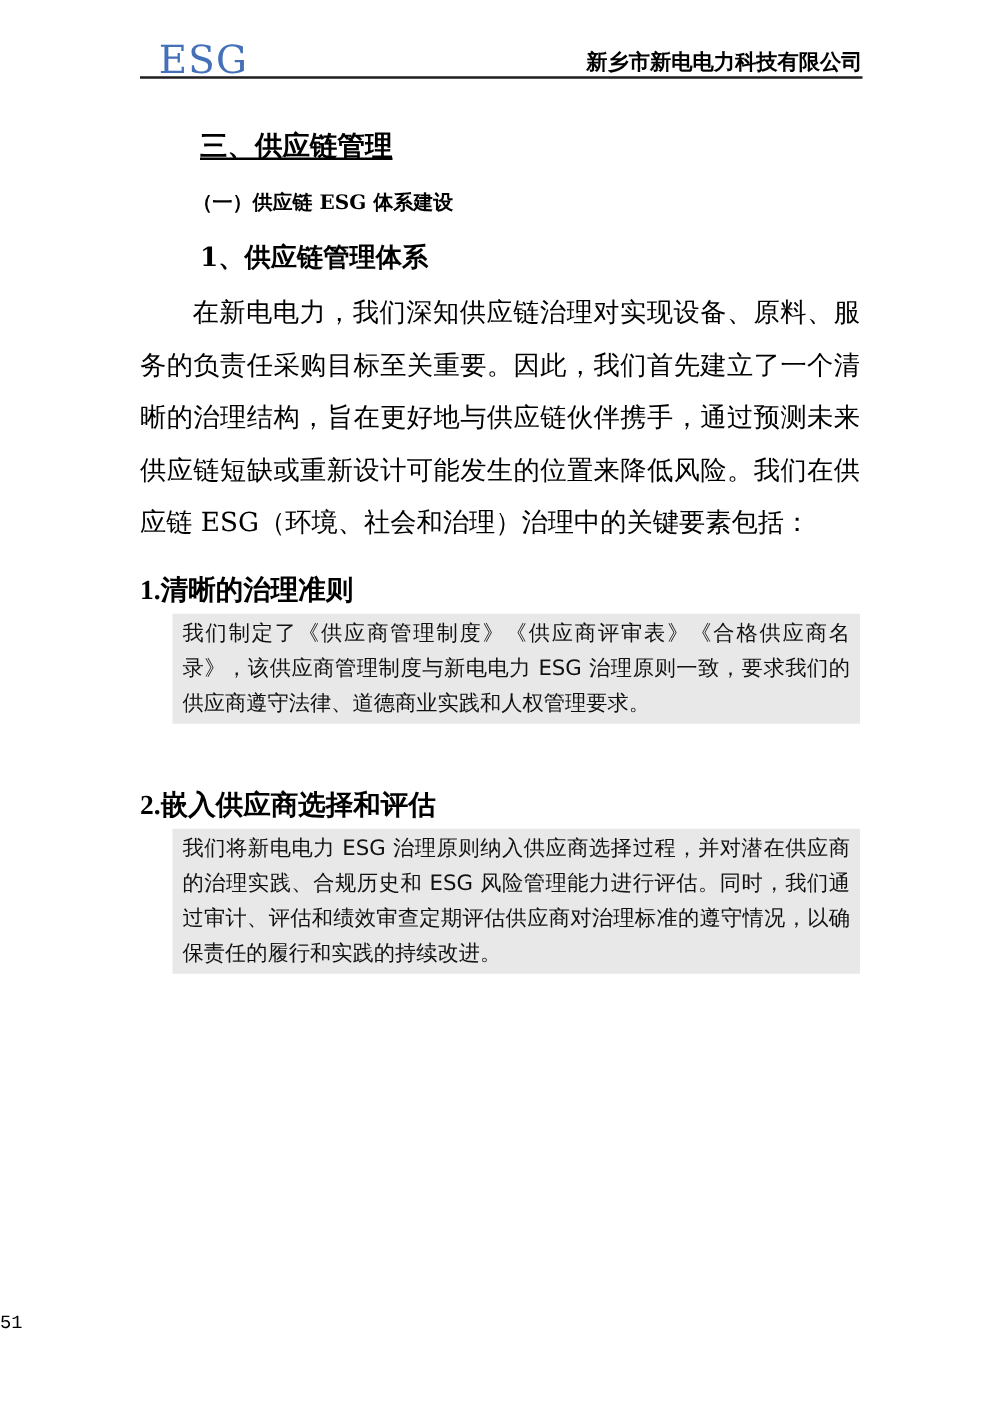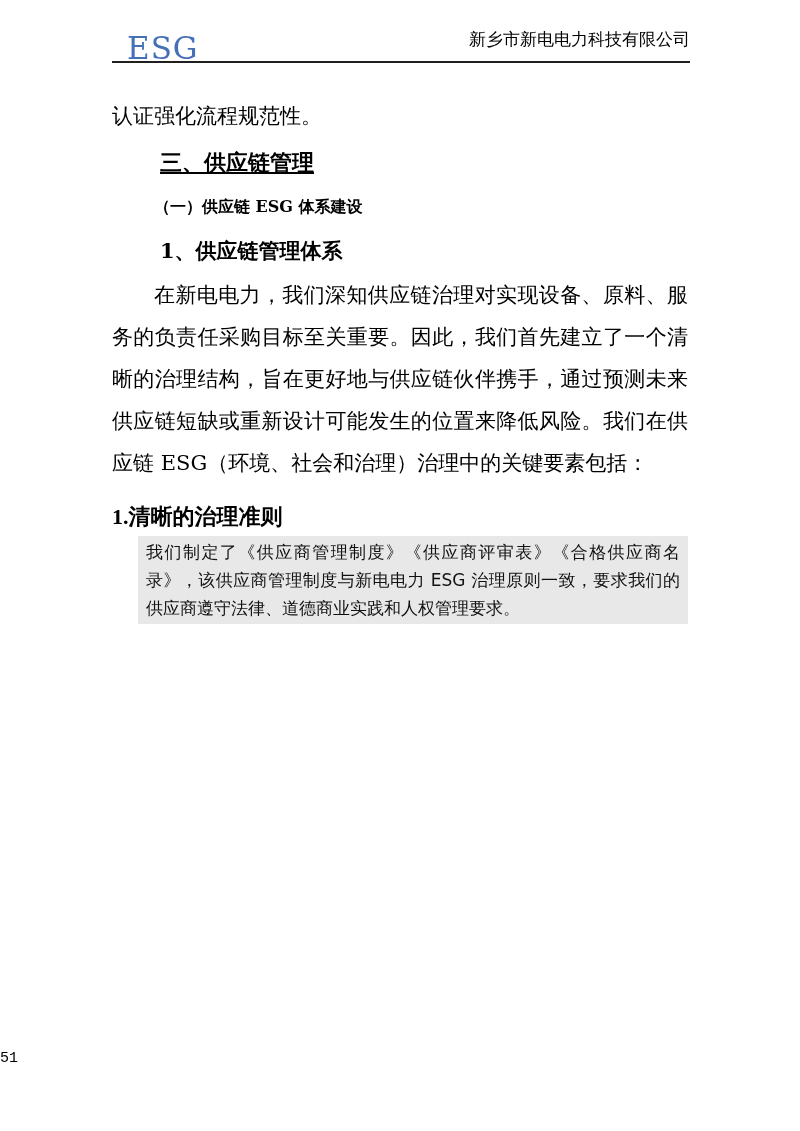--- a/index.html
+++ b/index.html
@@ -34,24 +34,24 @@
     font-family: "DejaVu Serif", "Liberation Serif", serif;
     font-size: 31px;
     line-height: 1;
     color: var(--logo-blue);
     padding-left: 15px;
     letter-spacing: 1px;
     margin-bottom: -3px;
   }
   .company {
     font-family: "DejaVu Sans", "Liberation Sans", sans-serif;
-    font-weight: normal;
+    font-weight: bold;
     font-size: 17px;
     line-height: 1;
-    padding-bottom: 13px;
+    padding-bottom: 2px;
     color: #000;
   }
   
   .content {
     position: absolute;
     left: 112px; right: 112px; top: 83px;
   }
   .intro {
     margin-top: 21px;
     font-size: 21px;
@@ -118,33 +118,36 @@
 
 <div class="page">
 
   <header class="doc-header">
     <span class="logo">ESG</span>
     <span class="company">新乡市新电电力科技有限公司</span>
   </header>
 
   <main class="content">
 
-    <p class="intro">认证强化流程规范性。</p>
 
     <h2 class="h-l1">三、供应链管理</h2>
     <h3 class="h-l2">（一）供应链 ESG 体系建设</h3>
     <h4 class="h-l3">1、供应链管理体系</h4>
 
     <p class="para">在新电电力，我们深知供应链治理对实现设备、原料、服务的负责任采购目标至关重要。因此，我们首先建立了一个清晰的治理结构，旨在更好地与供应链伙伴携手，通过预测未来供应链短缺或重新设计可能发生的位置来降低风险。我们在供应链 ESG（环境、社会和治理）治理中的关键要素包括：</p>
 
     <section class="esg-sec">
       <h5 class="sec-h">1.清晰的治理准则</h5>
       <div class="sec-b">我们制定了《供应商管理制度》《供应商评审表》《合格供应商名录》，该供应商管理制度与新电电力 ESG 治理原则一致，要求我们的供应商遵守法律、道德商业实践和人权管理要求。</div>
     </section>
 
+    <section class="esg-sec">
+      <h5 class="sec-h">2.嵌入供应商选择和评估</h5>
+      <div class="sec-b">我们将新电电力 ESG 治理原则纳入供应商选择过程，并对潜在供应商的治理实践、合规历史和 ESG 风险管理能力进行评估。同时，我们通过审计、评估和绩效审查定期评估供应商对治理标准的遵守情况，以确保责任的履行和实践的持续改进。</div>
+    </section>
 
 
   </main>
 
   <footer class="page-num">
     <span>51</span>
   </footer>
 
 </div>
 

